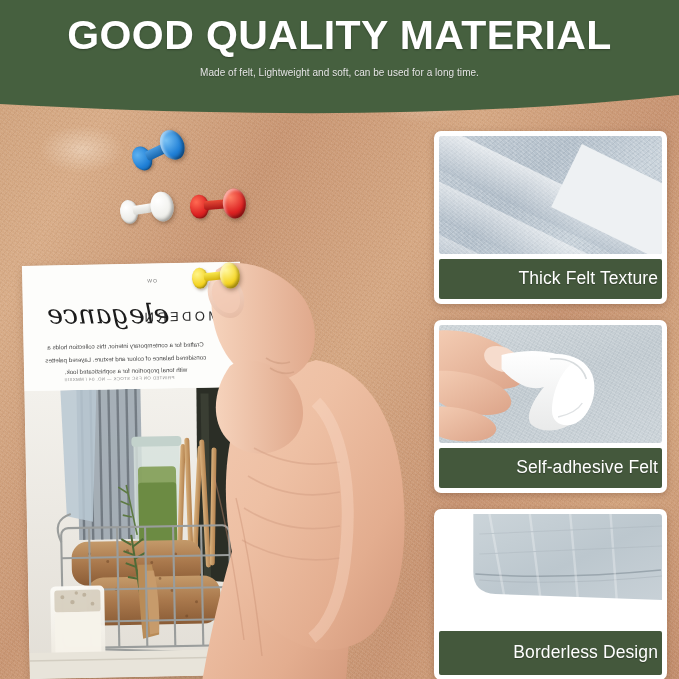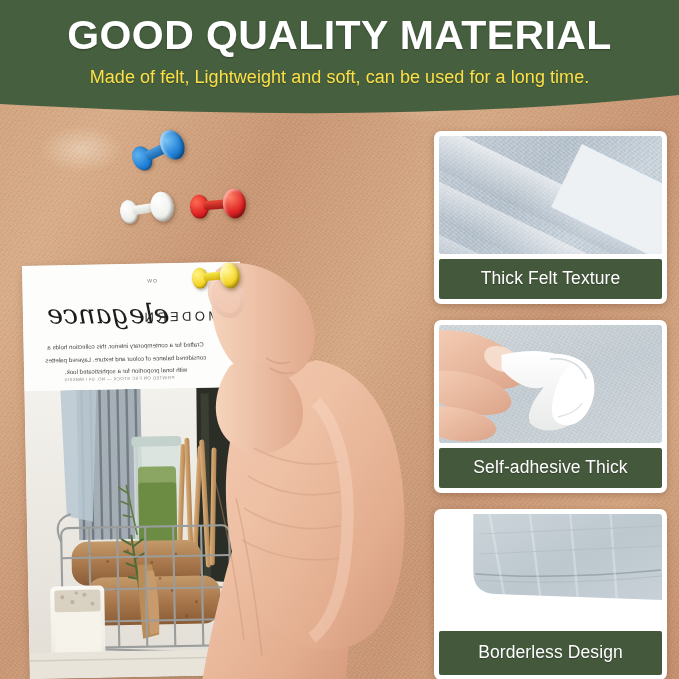--- a/index.html
+++ b/index.html
@@ -46,22 +46,22 @@
 
   .headline {
     color:#ffffff;
     font-size:41px; font-weight:bold;
     letter-spacing:.4px; line-height:1;
     text-shadow:0 1px 2px rgba(0,0,0,.32);
     white-space:nowrap;
   }
   .subhead {
     margin-top:11px;
-    color:#fde047;
-    font-size:18px; font-weight:500;
+    color:#e5e5e5;
+    font-size:10px; font-weight:500;
     letter-spacing:.05px; white-space:nowrap;
     text-shadow:0 1px 1px rgba(0,0,0,.25);
   }
 
   
   .poster {
     position:absolute; left:22px; top:266px;
     width:218px; height:413px;
     background:#fbfbf9;
     transform:rotate(-1.1deg);
@@ -134,21 +134,21 @@
   .card-img {
     position:relative; width:100%; height:118px;
     border-radius:3px; overflow:hidden;
   }
   .card-label {
     margin-top:5px;
     background:#44583c;
     border-radius:2px;
     color:#ffffff;
     font-size:17.5px;
-    text-align:center;
+    text-align:right;
     padding:9px 4px 10px;
     letter-spacing:.1px;
     text-shadow:0 1px 1px rgba(0,0,0,.3);
     white-space:nowrap;
   }
   .card-3 .card-label { padding:11px 4px 12px; }
   .card-3 .card-img { height:112px; background:#ffffff; }
 
   
   .felt-a {
@@ -422,21 +422,21 @@
           <ellipse cx="62" cy="34" rx="18" ry="12" fill="#f6dccd" transform="rotate(22 62 34)"></ellipse>
 
           <path d="M62,30 C92,22 122,26 140,40 C152,50 150,74 138,92 C128,106 104,110 92,100
                    C84,92 94,74 104,62 C92,66 76,60 62,44 Z" fill="url(#tape)"></path>
           <path d="M104,30 C128,26 146,34 152,50 C158,68 150,90 136,98 C124,104 112,98 112,86
                    C112,68 120,48 132,38 Z" fill="#ffffff"></path>
           <path d="M110,34 C128,32 142,40 146,54" stroke="#d8dcde" stroke-width="1.6" fill="none"></path>
           <path d="M118,92 q18,-4 24,-14" stroke="#dfe2e4" stroke-width="1.4" fill="none"></path>
         </svg>
       </div>
-      <div class="card-label">Self-adhesive Thick</div>
+      <div class="card-label">Self-adhesive Felt</div>
     </div>
 
     <div class="card card-3">
       <div class="card-img">
         <svg width="100%" height="100%" viewBox="0 0 221 112" preserveAspectRatio="none" style="position:absolute; inset:0;" xmlns="http://www.w3.org/2000/svg">
           <defs>
             <linearGradient id="bfelt" x1="0" y1="0" x2="1" y2="1">
               <stop offset="0" stop-color="#ccd5da"></stop>
                 <stop offset=".55" stop-color="#bcc7ce"></stop>
               <stop offset="1" stop-color="#c8d1d7"></stop>

